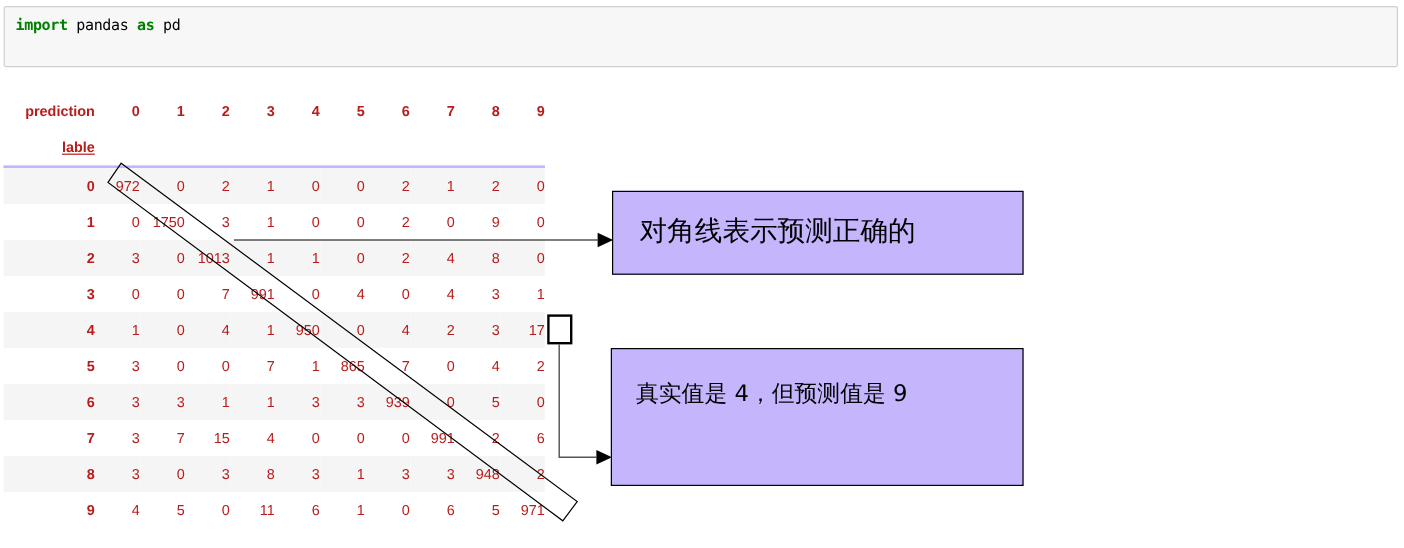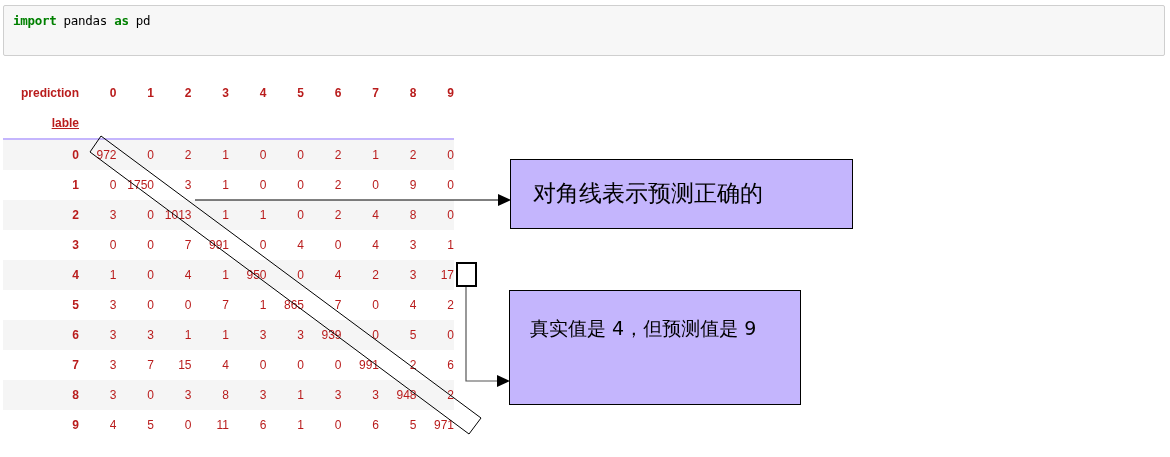--- a/index.html
+++ b/index.html
@@ -27,21 +27,21 @@
   table.ct tbody tr:nth-child(odd) { background:#f5f5f5; }
   .c0 { width:76px; padding-right:0; }
   .cn { width:37.5px; }
 
   .diag { position:absolute; left:0; top:0; }
 
   .annot { position:absolute; background:#c4b5fd; border:1.5px solid #000; box-sizing:border-box;
            font-family:"DejaVu Sans", sans-serif; color:#000; }
   .annot1 { left:510px; top:159px; width:343px; height:70px; font-size:23px;
             padding-left:22px; line-height:66px; }
-  .annot2 { left:509px; top:290px; width:292px; height:115px; font-size:19px;
+  .annot2 { left:509px; top:290px; width:344px; height:115px; font-size:19px;
             padding:18px 20px; line-height:38px; }
   .box17 { position:absolute; left:456px; top:262px; width:21px; height:25px;
            border:2px solid #000; box-sizing:border-box; }
 </style>
 </head>
 <body>
 
 <div class="code-cell">
   <div class="code-line l1"><span class="kw">import</span><span> pandas </span><span class="kw">as</span><span> pd</span></div>
 </div>

